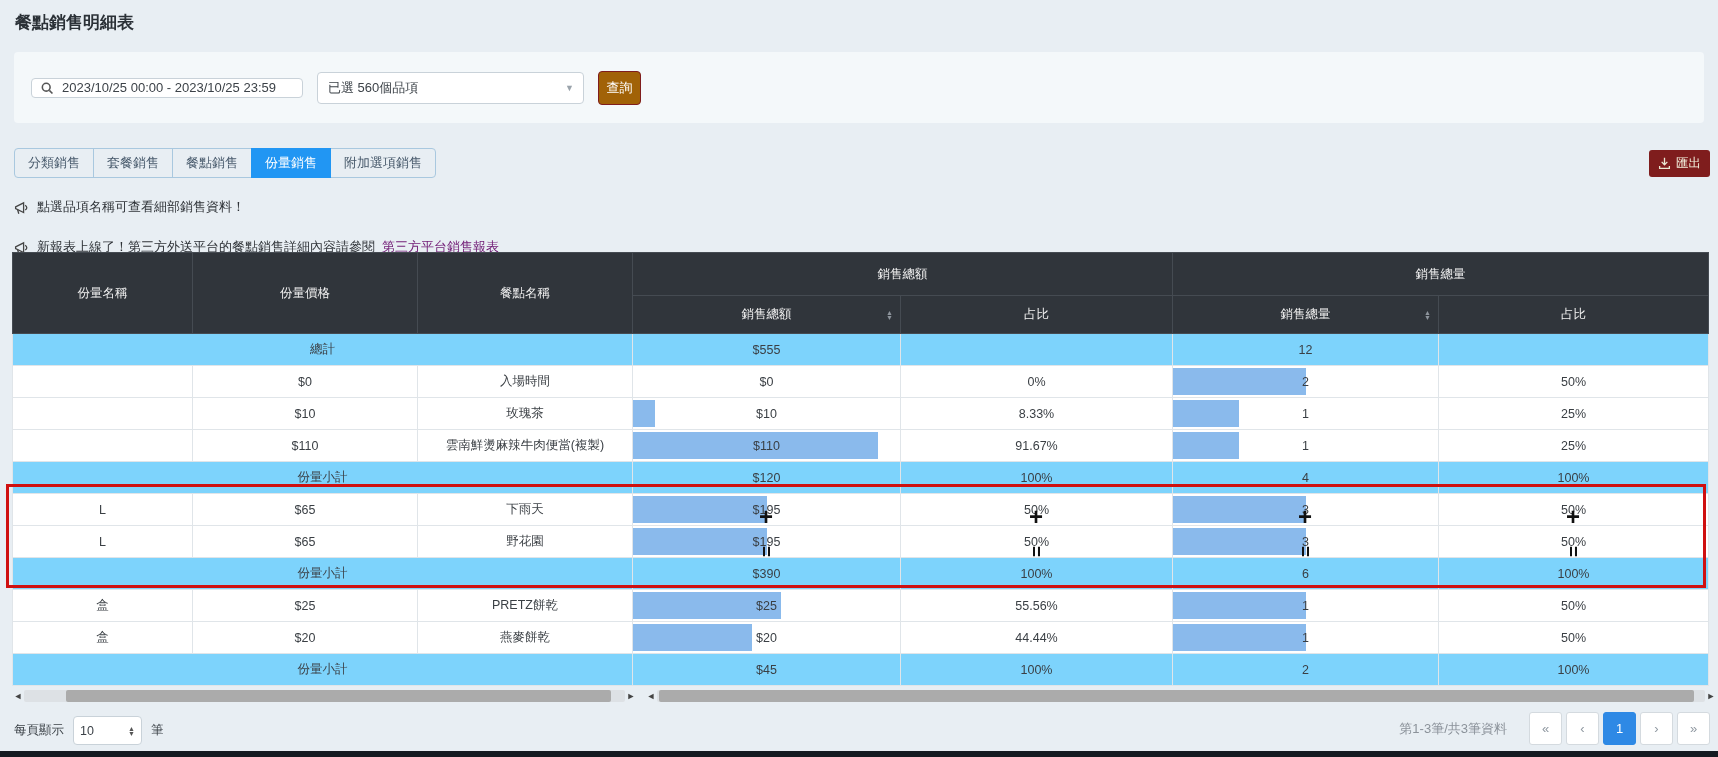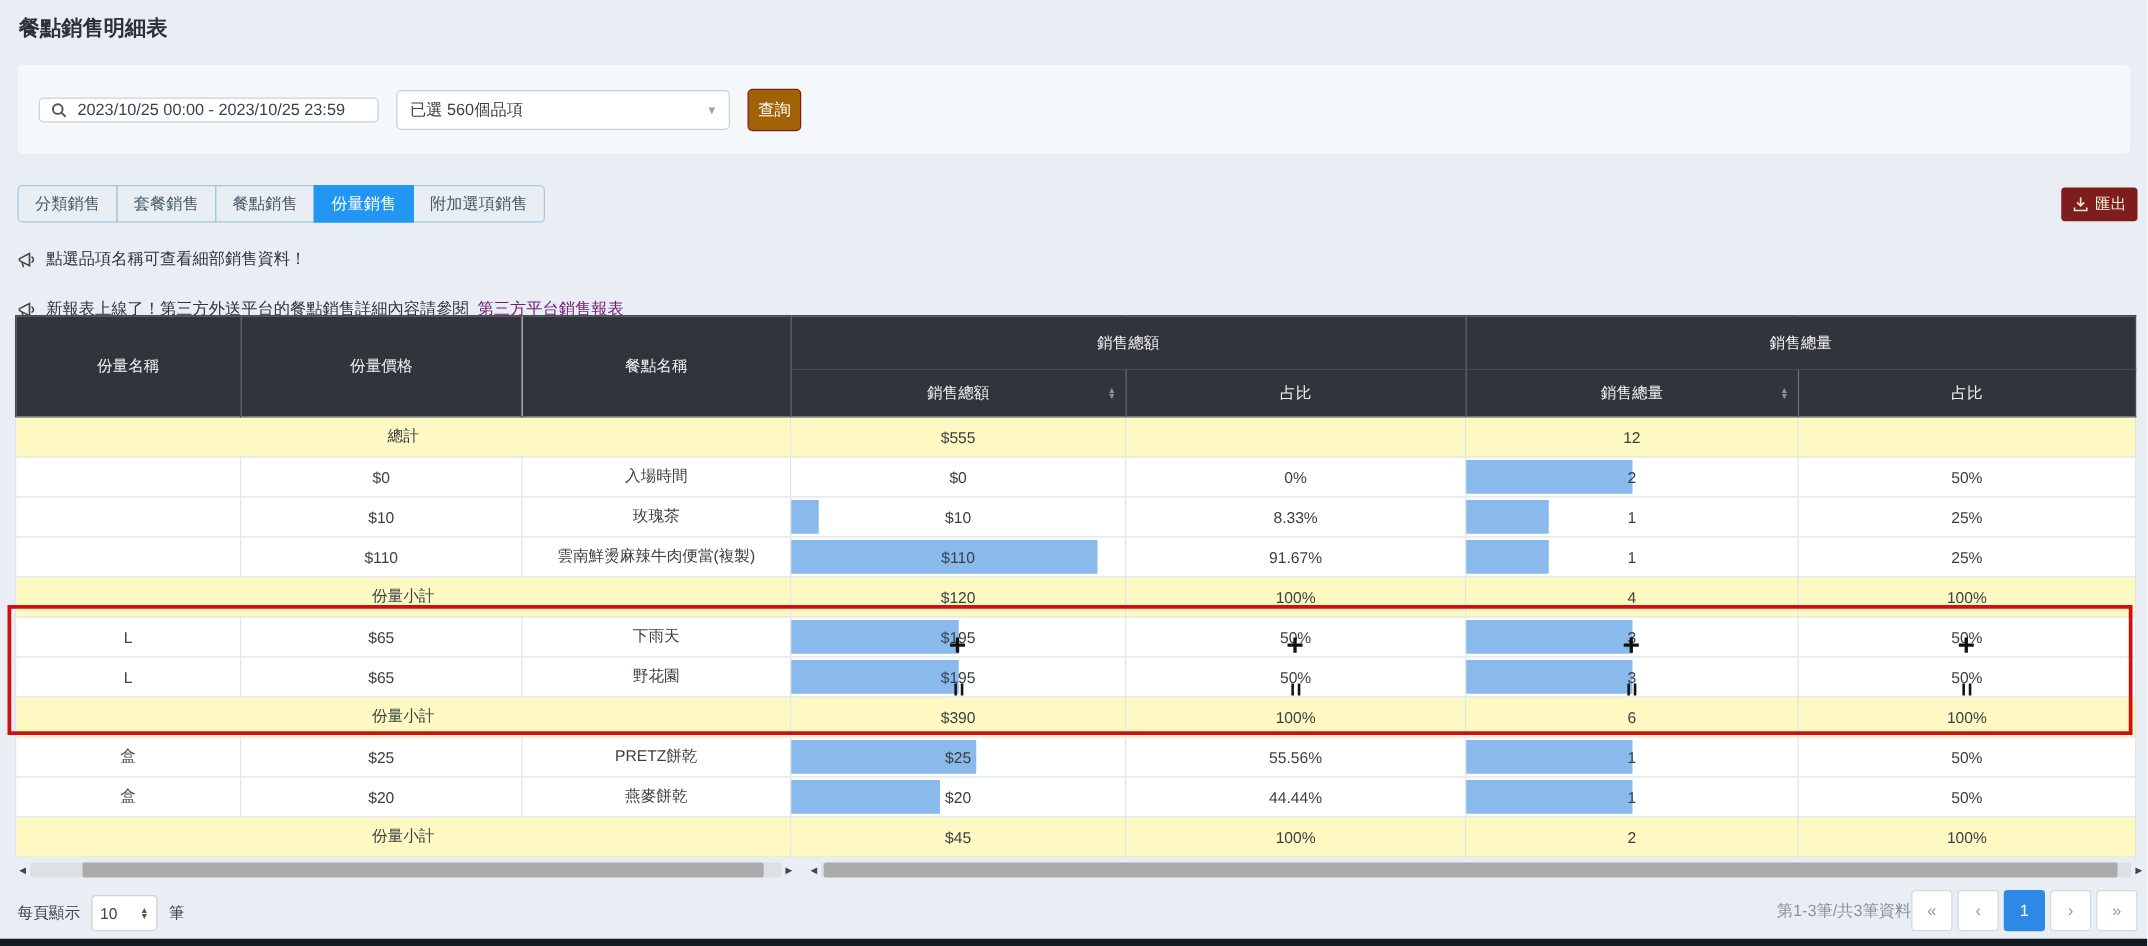--- a/index.html
+++ b/index.html
@@ -28,44 +28,44 @@
   
   .notice{position:absolute;left:14px;display:flex;align-items:flex-end;gap:7px;font-size:13px;color:#2f3338;}
   .notice a{color:#701a75;text-decoration:none;cursor:pointer;}
 
   
   table.report{position:absolute;left:12px;top:252px;border-collapse:collapse;table-layout:fixed;background:#fff;}
   table.report th{background:#30353b;color:#f2f2f2;font-weight:400;font-size:12.5px;border:1px solid #454b52;position:relative;}
   table.report tr.hgroup th{height:40px;}
   table.report tr.hsub th{height:35px;}
   table.report td{border:1px solid #e0e5e9;font-size:12.5px;color:#3a3f44;text-align:center;height:32px;padding:0;box-sizing:border-box;}
-  table.report tr.summary td{background:#fef9c3;}
+  table.report tr.summary td{background:#7dd3fc;}
   td.name{color:#4a8fd4;cursor:pointer;}
   td.barcell{position:relative;}
   .bar{position:absolute;left:0;top:2px;bottom:2px;background:#8abaec;}
   .bv{position:relative;z-index:1;}
   .sort{position:absolute;right:7px;top:50%;transform:translateY(-50%);display:flex;flex-direction:column;line-height:5px;font-size:7px;color:#8d949c;cursor:pointer;}
 
   
   .hl-box{position:absolute;left:6px;top:484px;width:1700px;height:104px;border:3px solid #cf1010;box-sizing:border-box;z-index:5;pointer-events:none;}
   .op{position:absolute;width:28px;text-align:center;font-weight:bold;color:#111;z-index:6;pointer-events:none;}
   .op.plus{font-size:24px;line-height:24px;top:505px;}
   .op.eq{font-size:19px;line-height:19px;top:542px;transform:rotate(90deg);}
 
   
   .hscroll{position:absolute;top:689px;height:14px;background:#e8eef3;display:flex;align-items:center;}
   .hs-arrow{width:12px;font-size:9px;color:#444;text-align:center;cursor:pointer;line-height:14px;}
   .hs-track{flex:1;height:12px;background:#dde1e5;position:relative;border-radius:2px;}
   .hs-thumb{position:absolute;top:0;height:12px;background:#ababab;border-radius:2px;cursor:pointer;}
 
   
   .footer-left{position:absolute;left:14px;top:716px;display:flex;align-items:center;gap:9px;font-size:12.5px;color:#3c4248;}
-  .pp-box{display:flex;align-items:center;justify-content:space-between;width:53px;height:29px;background:#fff;border:1px solid #c9d2d9;border-radius:4px;box-sizing:border-box;padding:0 6px;cursor:pointer;}
+  .pp-box{display:flex;align-items:center;justify-content:space-between;width:69px;height:29px;background:#fff;border:1px solid #c9d2d9;border-radius:4px;box-sizing:border-box;padding:0 6px;cursor:pointer;}
   .pp-box .stepper{display:flex;flex-direction:column;line-height:5px;font-size:7px;color:#555;}
-  .footer-right{position:absolute;right:8px;top:712px;display:flex;align-items:center;gap:0;}
+  .footer-right{position:absolute;right:8px;top:712px;display:flex;align-items:center;gap:22px;}
   .range-text{font-size:13px;color:#8b929a;}
   .pager{display:flex;gap:4px;}
   .pg-btn{width:33px;height:33px;background:#fff;border:1px solid #d4dadf;border-radius:3px;display:flex;align-items:center;justify-content:center;font-size:13px;color:#8f98a1;cursor:pointer;box-sizing:border-box;}
   .pg-btn.active{background:#2e89e5;border-color:#2e89e5;color:#fff;}
 
   .bottom-strip{position:absolute;left:0;bottom:0;width:100%;height:6px;background:#141a21;}
   .icon{display:inline-flex;align-items:center;}
 </style>
 </head>
 <body>

